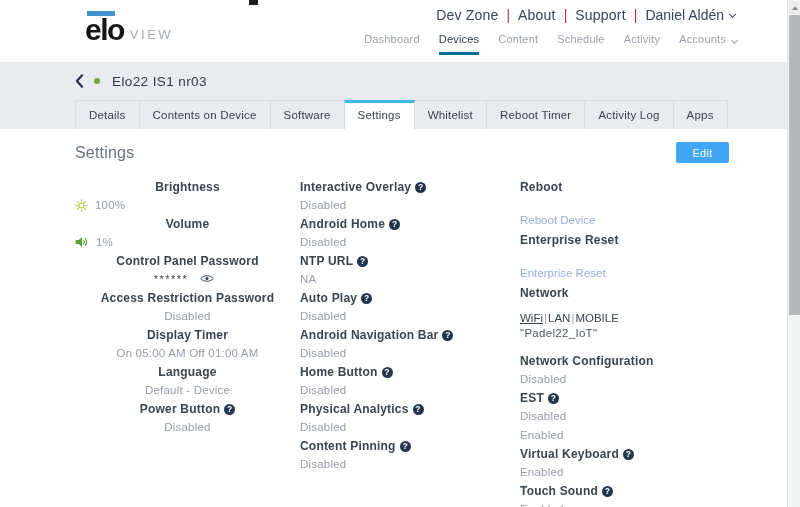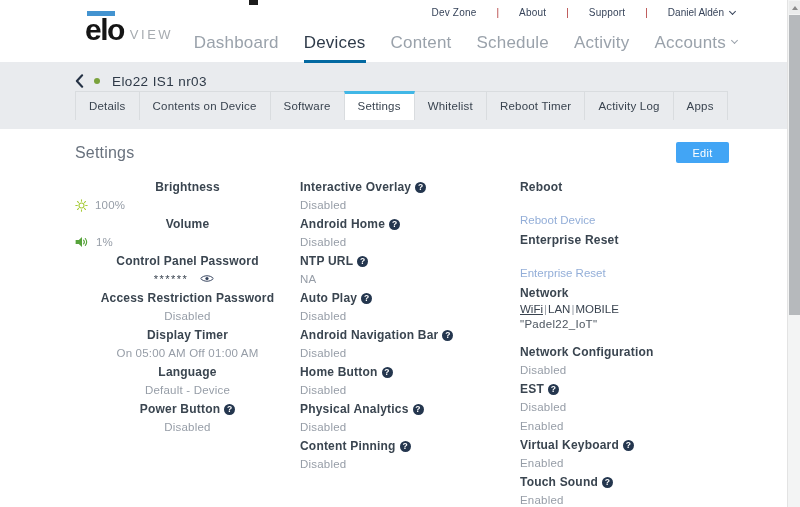--- a/index.html
+++ b/index.html
@@ -13,41 +13,41 @@
   
   .topbar { position:absolute; top:0; left:0; width:800px; height:62px; background:#fff; z-index:5; }
   .artifact { position:absolute; left:249px; top:0; width:9px; height:5px; background:#1c1c1c; }
 
   .logo { position:absolute; left:85px; top:11px; }
   .logo-bar { width:28px; height:5px; background:#4393d0; margin:0 0 2px 2px; }
   .logo-row { display:flex; align-items:flex-end; }
   .logo-elo { font-size:30px; line-height:0.82; font-weight:800; letter-spacing:-1.5px; color:#151515; }
   .logo-view { font-size:13px; color:#a6abb0; letter-spacing:2.5px; margin:0 4px 1px 6px; }
 
-  .utility { position:absolute; top:7px; right:65px; font-size:10px; color:#37445a; display:flex; align-items:center;gap:12px; }
+  .utility { position:absolute; top:7px; right:65px; font-size:14px; color:#37445a; display:flex; align-items:center; }
   .ulink { color:#37445a; text-decoration:none; letter-spacing:0.2px; }
   .usep { color:#b23b3b; margin:0 8px; }
   .user { color:#37445a; display:inline-flex; align-items:center; cursor:pointer; }
 
   .caret { width:5px; height:5px; border-right:1.2px solid currentColor; border-bottom:1.2px solid currentColor;
            transform:rotate(45deg); display:inline-block; margin-left:6px; margin-bottom:2px; }
 
   .nav { position:absolute; right:63px; top:33px; display:flex; }
-  .nav-item { font-size:17px; color:#9aa2ab; margin-left:25px; padding-bottom:10px; cursor:pointer; letter-spacing:0.2px; display:inline-flex; align-items:flex-start;text-align:right; }
+  .nav-item { font-size:11px; color:#9aa2ab; margin-left:19px; padding-bottom:10px; cursor:pointer; letter-spacing:0.2px; display:inline-flex; align-items:flex-start;text-align:right; }
   .nav-item.active { color:#2f3b4a; border-bottom:3px solid #0369a1; padding-bottom:7px; }
   .nav-item .caret { margin-top:5px; }
 
   
   .band { position:absolute; top:62px; left:0; width:800px; height:67px; background:#e9ebee; }
   .device-row { position:absolute; left:75px; top:8px; display:flex; align-items:center; height:22px; }
   .back-icon { display:inline-flex; margin-right:10px; cursor:pointer; }
   .status-dot { width:6px; height:6px; border-radius:50%; margin-right:12px; }
   .device-title { font-size:13.5px; color:#2e3947; letter-spacing:0.4px; font-weight:500; }
 
-  .tabs { position:absolute; left:75px; bottom:9px; display:flex; align-items:flex-end; }
+  .tabs { position:absolute; left:75px; bottom:0; display:flex; align-items:flex-end; }
   .tab { height:29px; padding:8px 13px 0; font-size:11.5px; color:#39434f; letter-spacing:0.2px;
          border:1px solid #d9dcdf; border-bottom:none; margin-right:-1px; cursor:pointer; background:transparent; white-space:nowrap; }
   .tab.active { background:#fff; border-top:3px solid #41b7e6; padding-top:6px; position:relative; z-index:2; }
 
   
   .content { position:absolute; top:129px; left:0; width:800px; bottom:0; background:#fff; }
   .content-header { display:flex; justify-content:space-between; align-items:center; padding:13px 71px 0 75px; }
   .page-title { font-size:16px; color:#69727e; letter-spacing:0.2px; }
   .edit-btn { width:53px; height:21px; background:#42a5f5; color:#fff; border:none; border-radius:2px;
               font-size:11px; font-family:"Liberation Sans", sans-serif; cursor:pointer; letter-spacing:0.3px; }
@@ -61,21 +61,21 @@
   .s-label { font-size:12px; font-weight:700; color:#3a4550; letter-spacing:0.2px; line-height:15px; }
   .help { display:inline-flex; width:11px; height:11px; border-radius:50%; background:#24364e; color:#fff;
           font-size:8.5px; font-weight:700; justify-content:center; align-items:center; line-height:11px;
           margin-left:4px; vertical-align:1px; cursor:pointer; }
   .s-value { font-size:11.5px; color:#969da7; margin-top:3px; line-height:14px; letter-spacing:0.2px; }
   .s-value.icon-val { display:flex; align-items:center; }
   .vicon { display:inline-flex; margin-right:7px; }
   .stars { color:#39434f; letter-spacing:1.5px; font-size:11px; }
   .eye { margin-left:12px; cursor:pointer; }
   a.s-link { display:inline-block; font-size:11.5px; color:#93aed8; text-decoration:none; margin-top:19px; cursor:pointer; }
-  .net-opts { color:#39434f; font-size:11.5px; margin-top:2px; }
+  .net-opts { color:#39434f; font-size:11.5px; margin-top:11px; }
   .net-opt { color:#39434f; text-decoration:none; cursor:pointer; }
   .net-opt.sel { text-decoration:underline; }
   .net-sep { color:#9aa0a8; margin:0 1px; }
   .ssid { margin-top:3px; font-size:11.5px; color:#4d5660; letter-spacing:0.3px; }
 
   
   .scrollbar { position:absolute; top:0; right:0; width:13px; height:507px; background:#f3f4f4; border-left:1px solid #e3e3e3; z-index:20; }
   .scroll-btn { position:absolute; top:1px; left:1px; width:11px; height:13px; background:#ebecec;
                 display:flex; align-items:center; justify-content:center; cursor:pointer; }
   .scroll-btn::after { content:''; border-left:3px solid transparent; border-right:3px solid transparent; border-bottom:4px solid #8a8a8a; }

